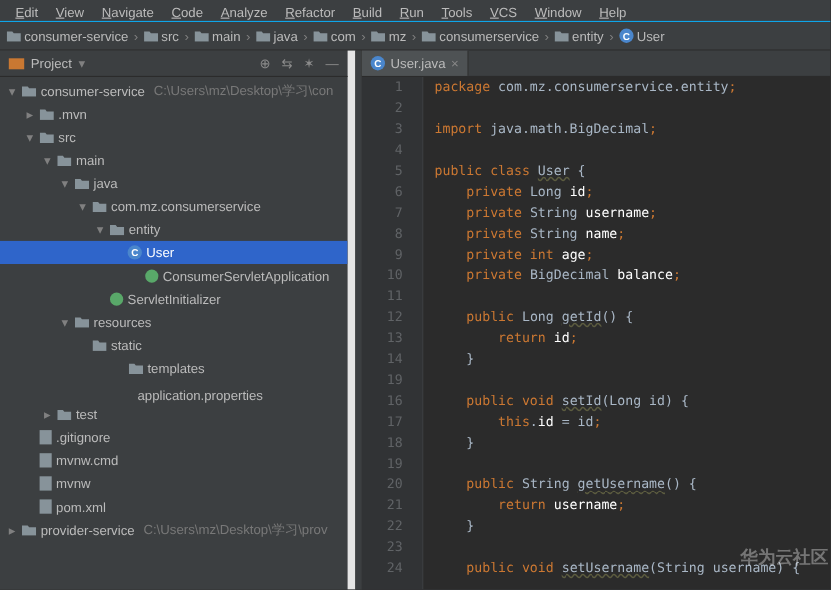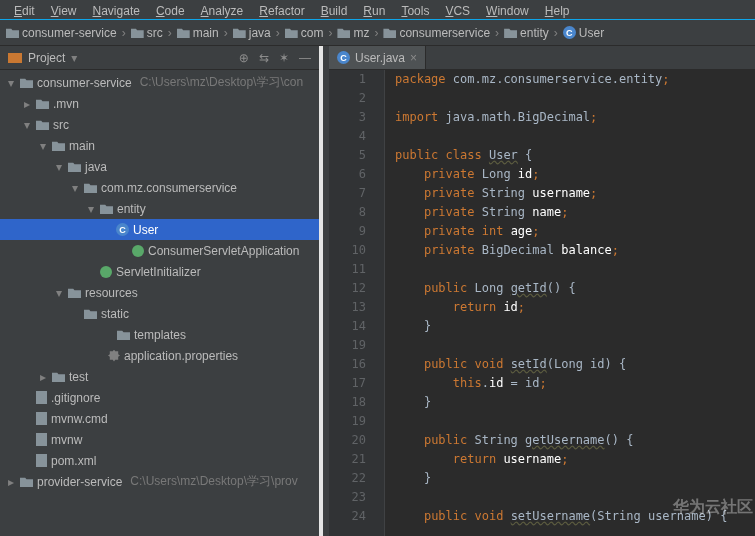--- a/index.html
+++ b/index.html
@@ -54,21 +54,21 @@
   display: inline-flex; align-items: center; justify-content: center;
   color: #fff; font-size: 9px; font-weight: bold;
 }
 .main {
   display: flex;
   height: calc(100% - 46px);
 }
 .sidebar {
   width: 323px;
   background: #3c3f41;
-  border-right: 4px solid #e5e5e5;
+  border-right: 7px solid #e5e5e5;
   display: flex;
   flex-direction: column;
 }
 .sidebar-header {
   display: flex;
   align-items: center;
   justify-content: space-between;
   padding: 4px 8px;
   border-bottom: 1px solid #2b2b2b;
   height: 24px;
@@ -318,21 +318,21 @@
         <div class="tree-row" style="padding-left: 70px;">
           <span class="tw"></span>
           <span class="icon-folder"></span>
           <span class="lbl">static</span>
         </div>
         <div class="tree-row" style="padding-left: 103px;">
           <span class="tw"></span>
           <span class="icon-folder"></span>
           <span class="lbl">templates</span>
         </div>
-        <div class="tree-row" style="padding-left: 94px;">
+        <div class="tree-row" style="padding-left: 48px; flex-direction: column;">
           <span class="tw"></span>
           <span class="icon-gear"></span>
           <span class="lbl">application.properties</span>
         </div>
         <div class="tree-row" style="padding-left: 38px;">
           <span class="tw">▸</span>
           <span class="icon-folder"></span>
           <span class="lbl">test</span>
         </div>
         <div class="tree-row" style="padding-left: 22px;">

